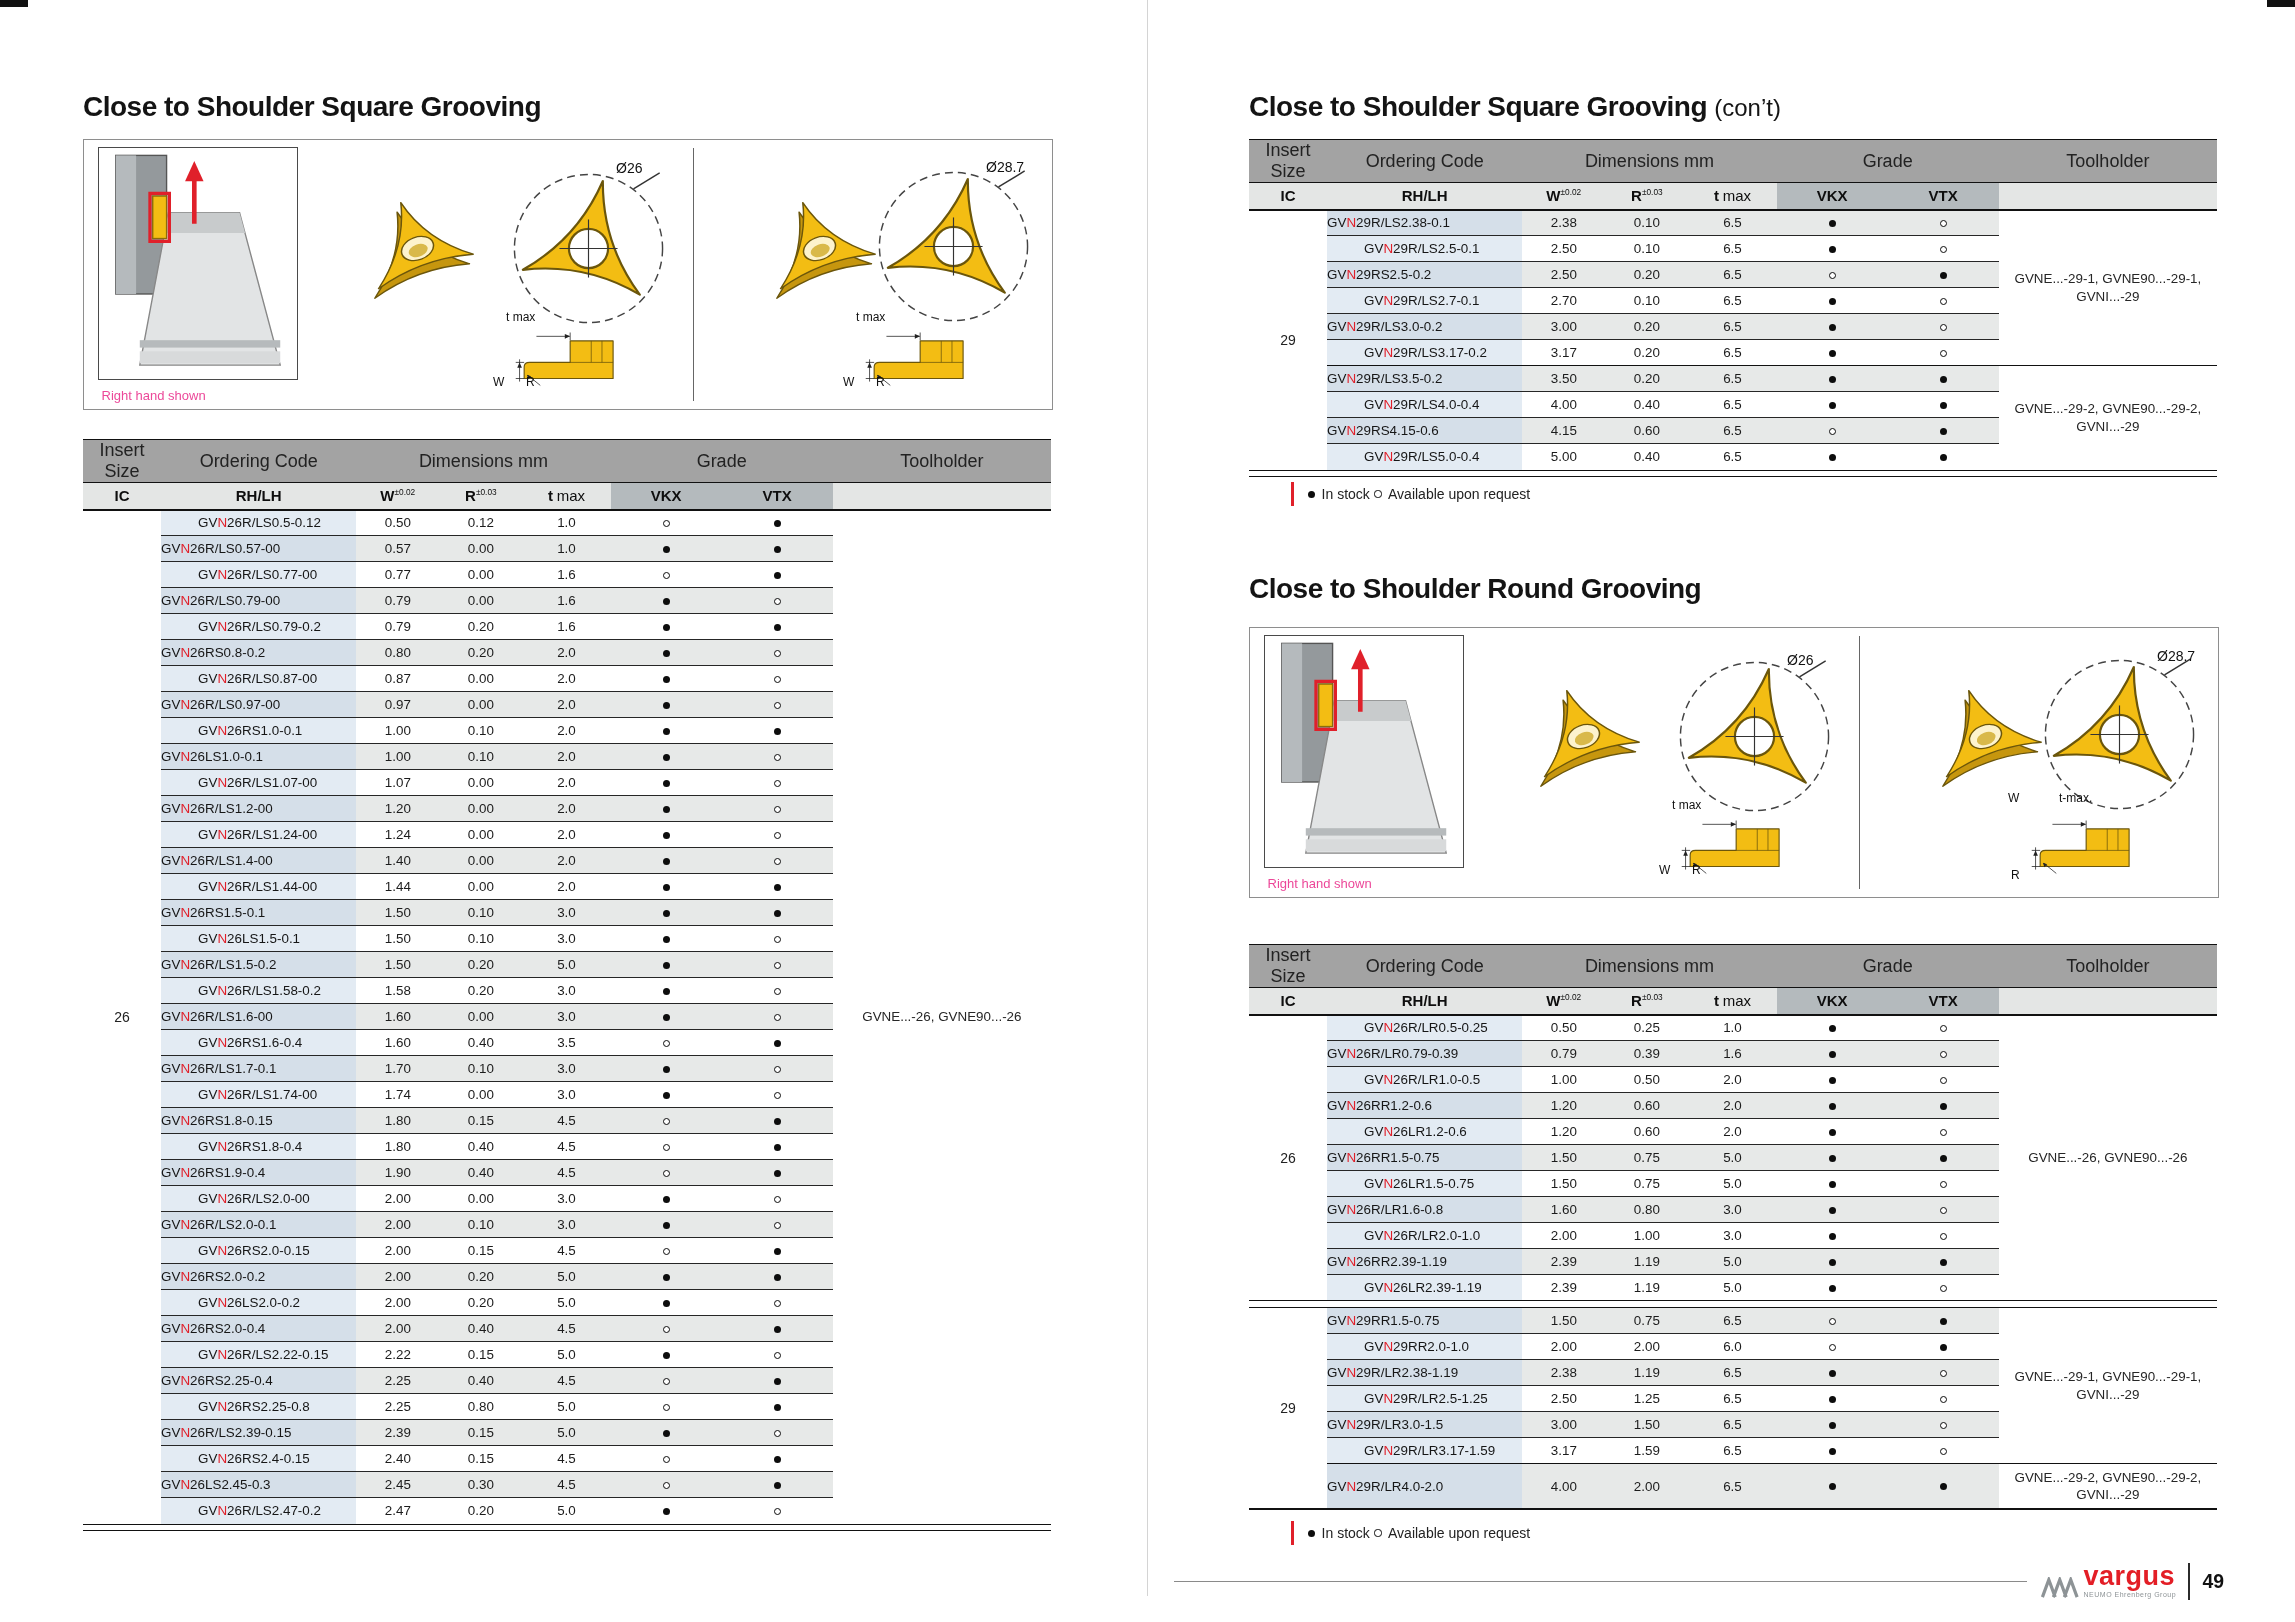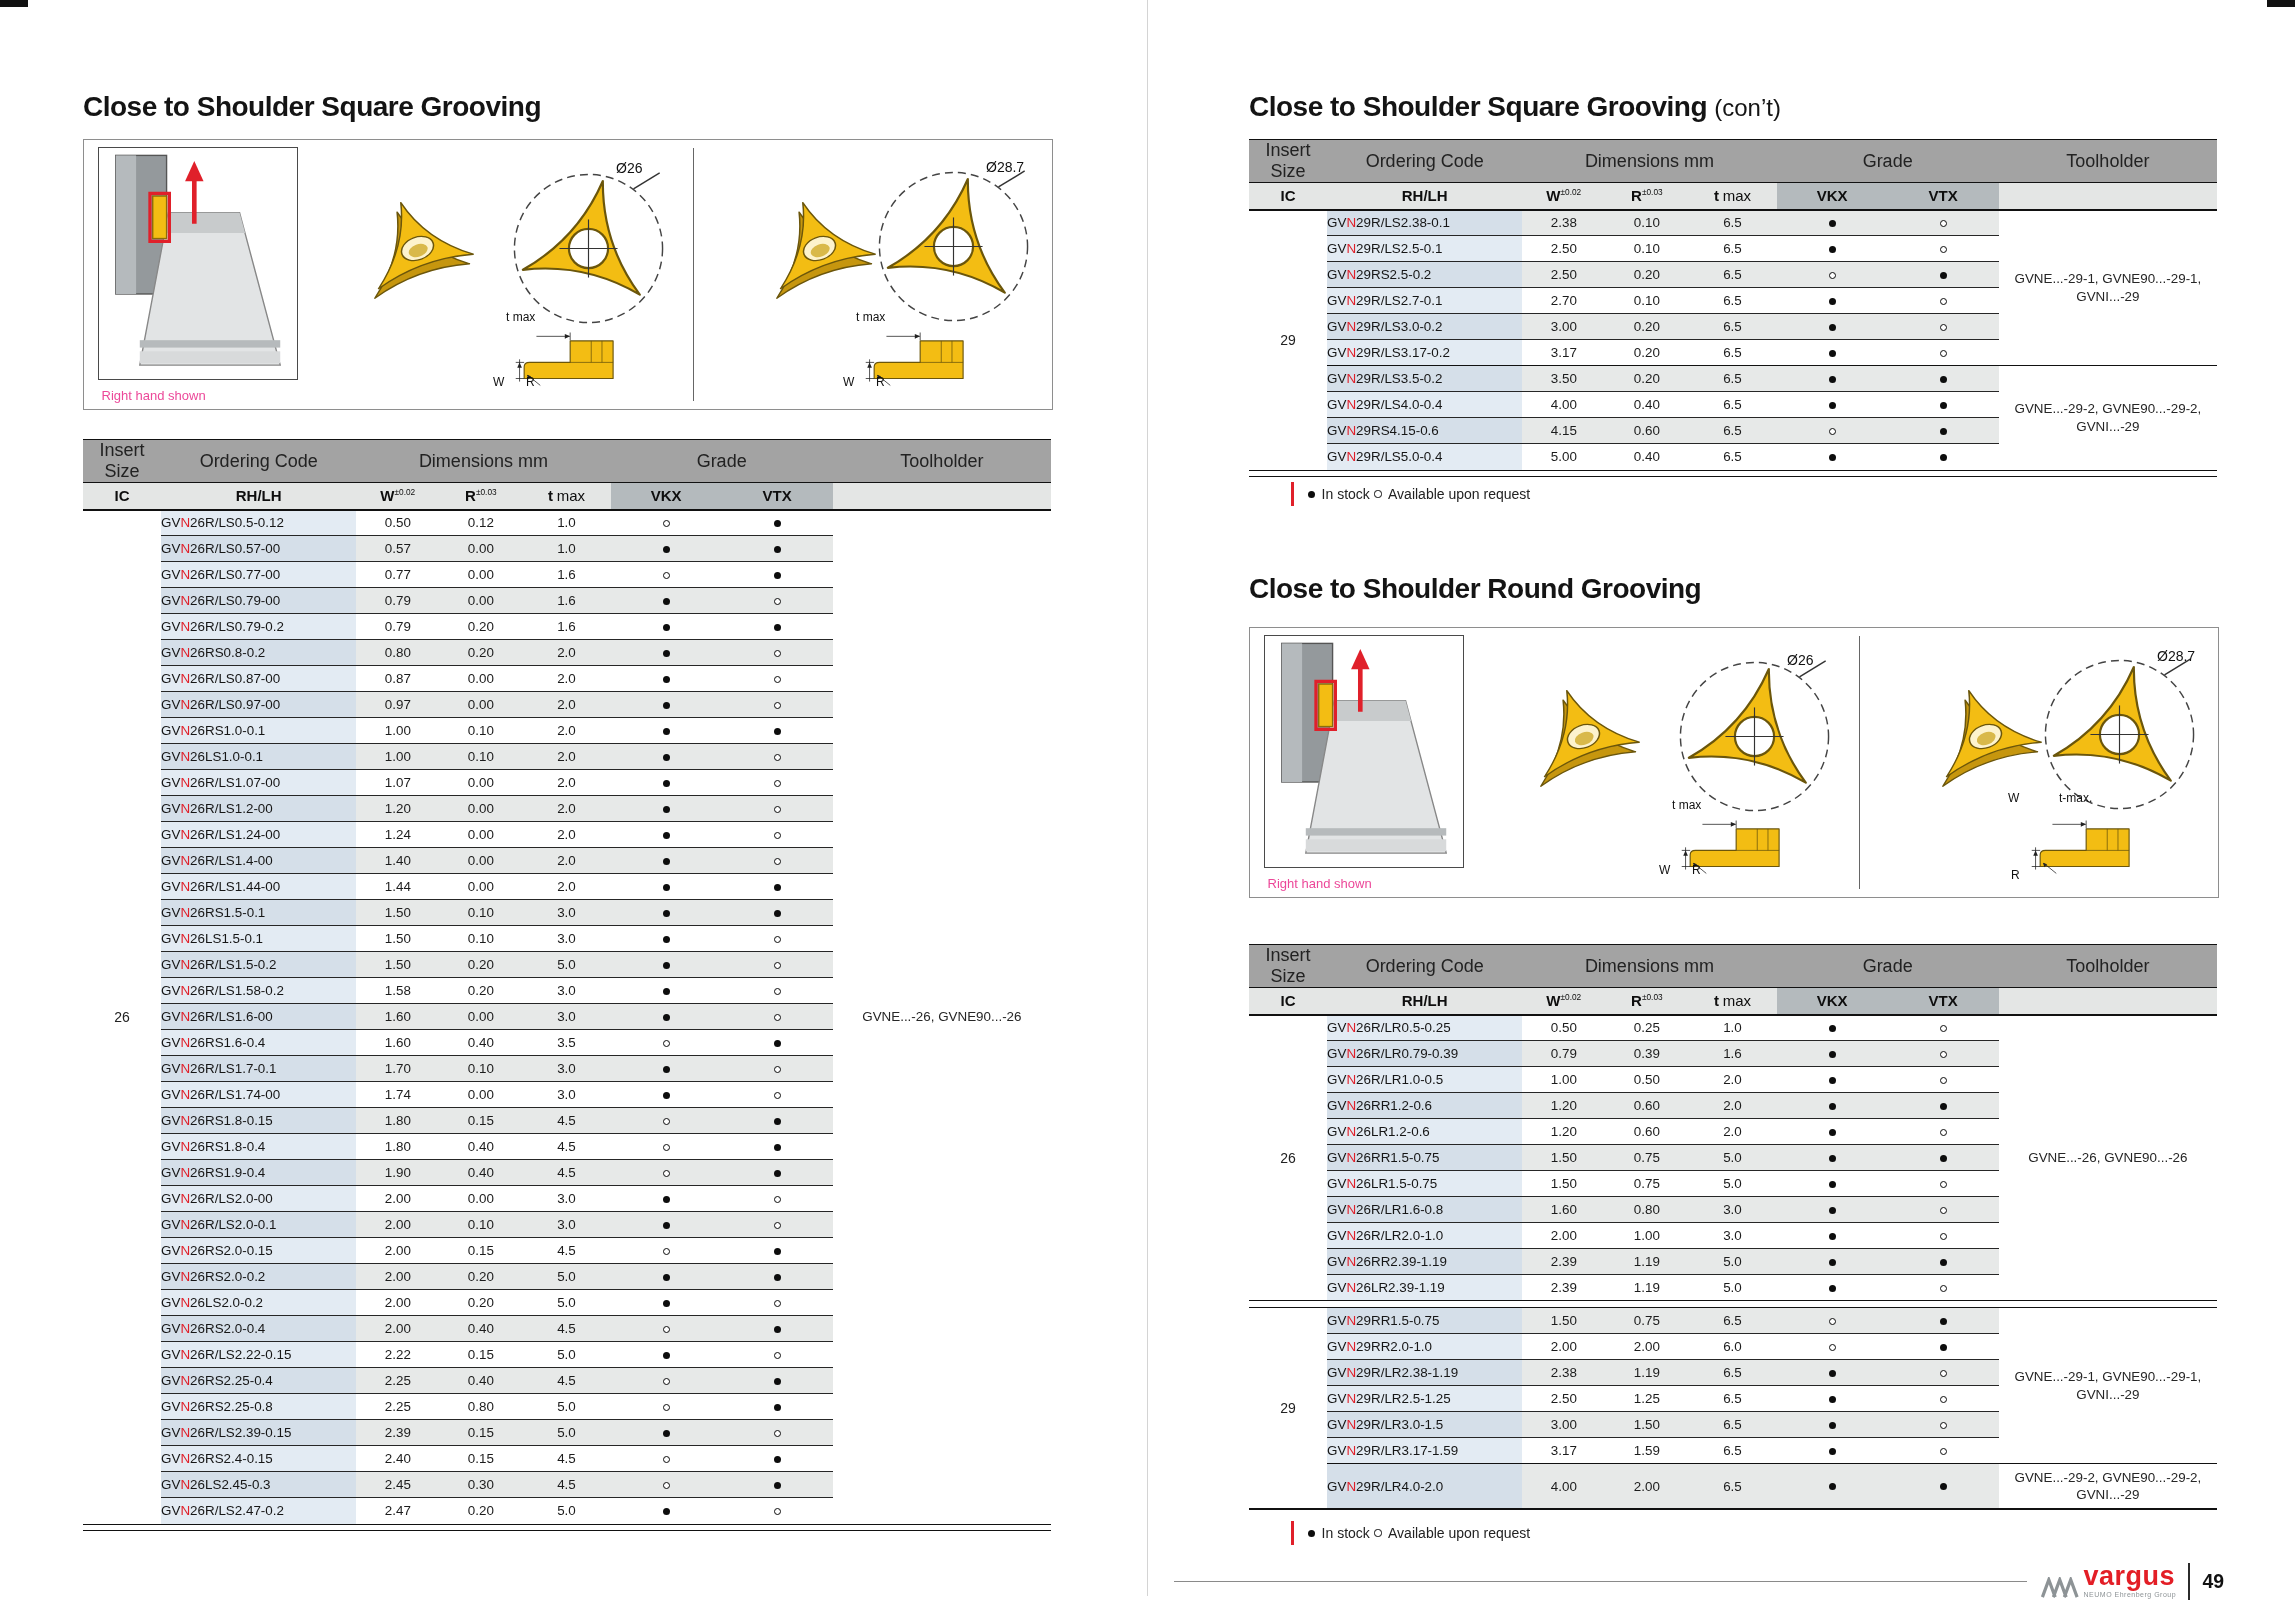--- a/index.html
+++ b/index.html
@@ -29,21 +29,21 @@
   tr.h1 th{background:#a3a3a3;font-size:18px;font-weight:400;color:#222;border-bottom:1.9px solid #111;}
   tr.h2{height:27px;}
   tr.h2 th{background:#e4e6e5;font-size:15px;font-weight:700;color:#0e0e0e;border-bottom:2.3px solid #111;}
   tr.h2 th.gv{background:#b4babd;}
   tr.h2 sup{font-size:8.3px;font-weight:400;}
   tr.h2 .tm{font-weight:400;margin-left:3.7px;}
   tbody tr{height:26px;}
   tbody tr.tall{height:44px;}
   td.band{background:#fff;}
   tr.sh td.band{background:#e7e9e8;}
-  tr.wh td.code{background:#e3ebf3;}
+  tr.wh td.code{background:#e3ebf3;padding-left:37px;}
   tr.sh td.code{background:#d5dfe9;}
   td.code{font-size:13.4px;text-align:left;padding-left:30px;color:#161616;white-space:nowrap;}
   td.code .red{color:#e0202a;}
   td.num{font-size:13.4px;text-align:center;}
   td.dotc{text-align:center;}
   td.gut{background:#fff;text-align:center;font-size:14px;color:#222;}
   .tool-line{font-size:13.4px;line-height:1.3;text-align:center;color:#262626;white-space:nowrap;}
   tbody tr:not(.first):not(.gstart) td.band{border-top:0.9px solid #262626;}
   tr.gstart td.band, td.gut.gtop{border-top:1.4px solid #111;}
   tr.sep{height:7.4px;}

